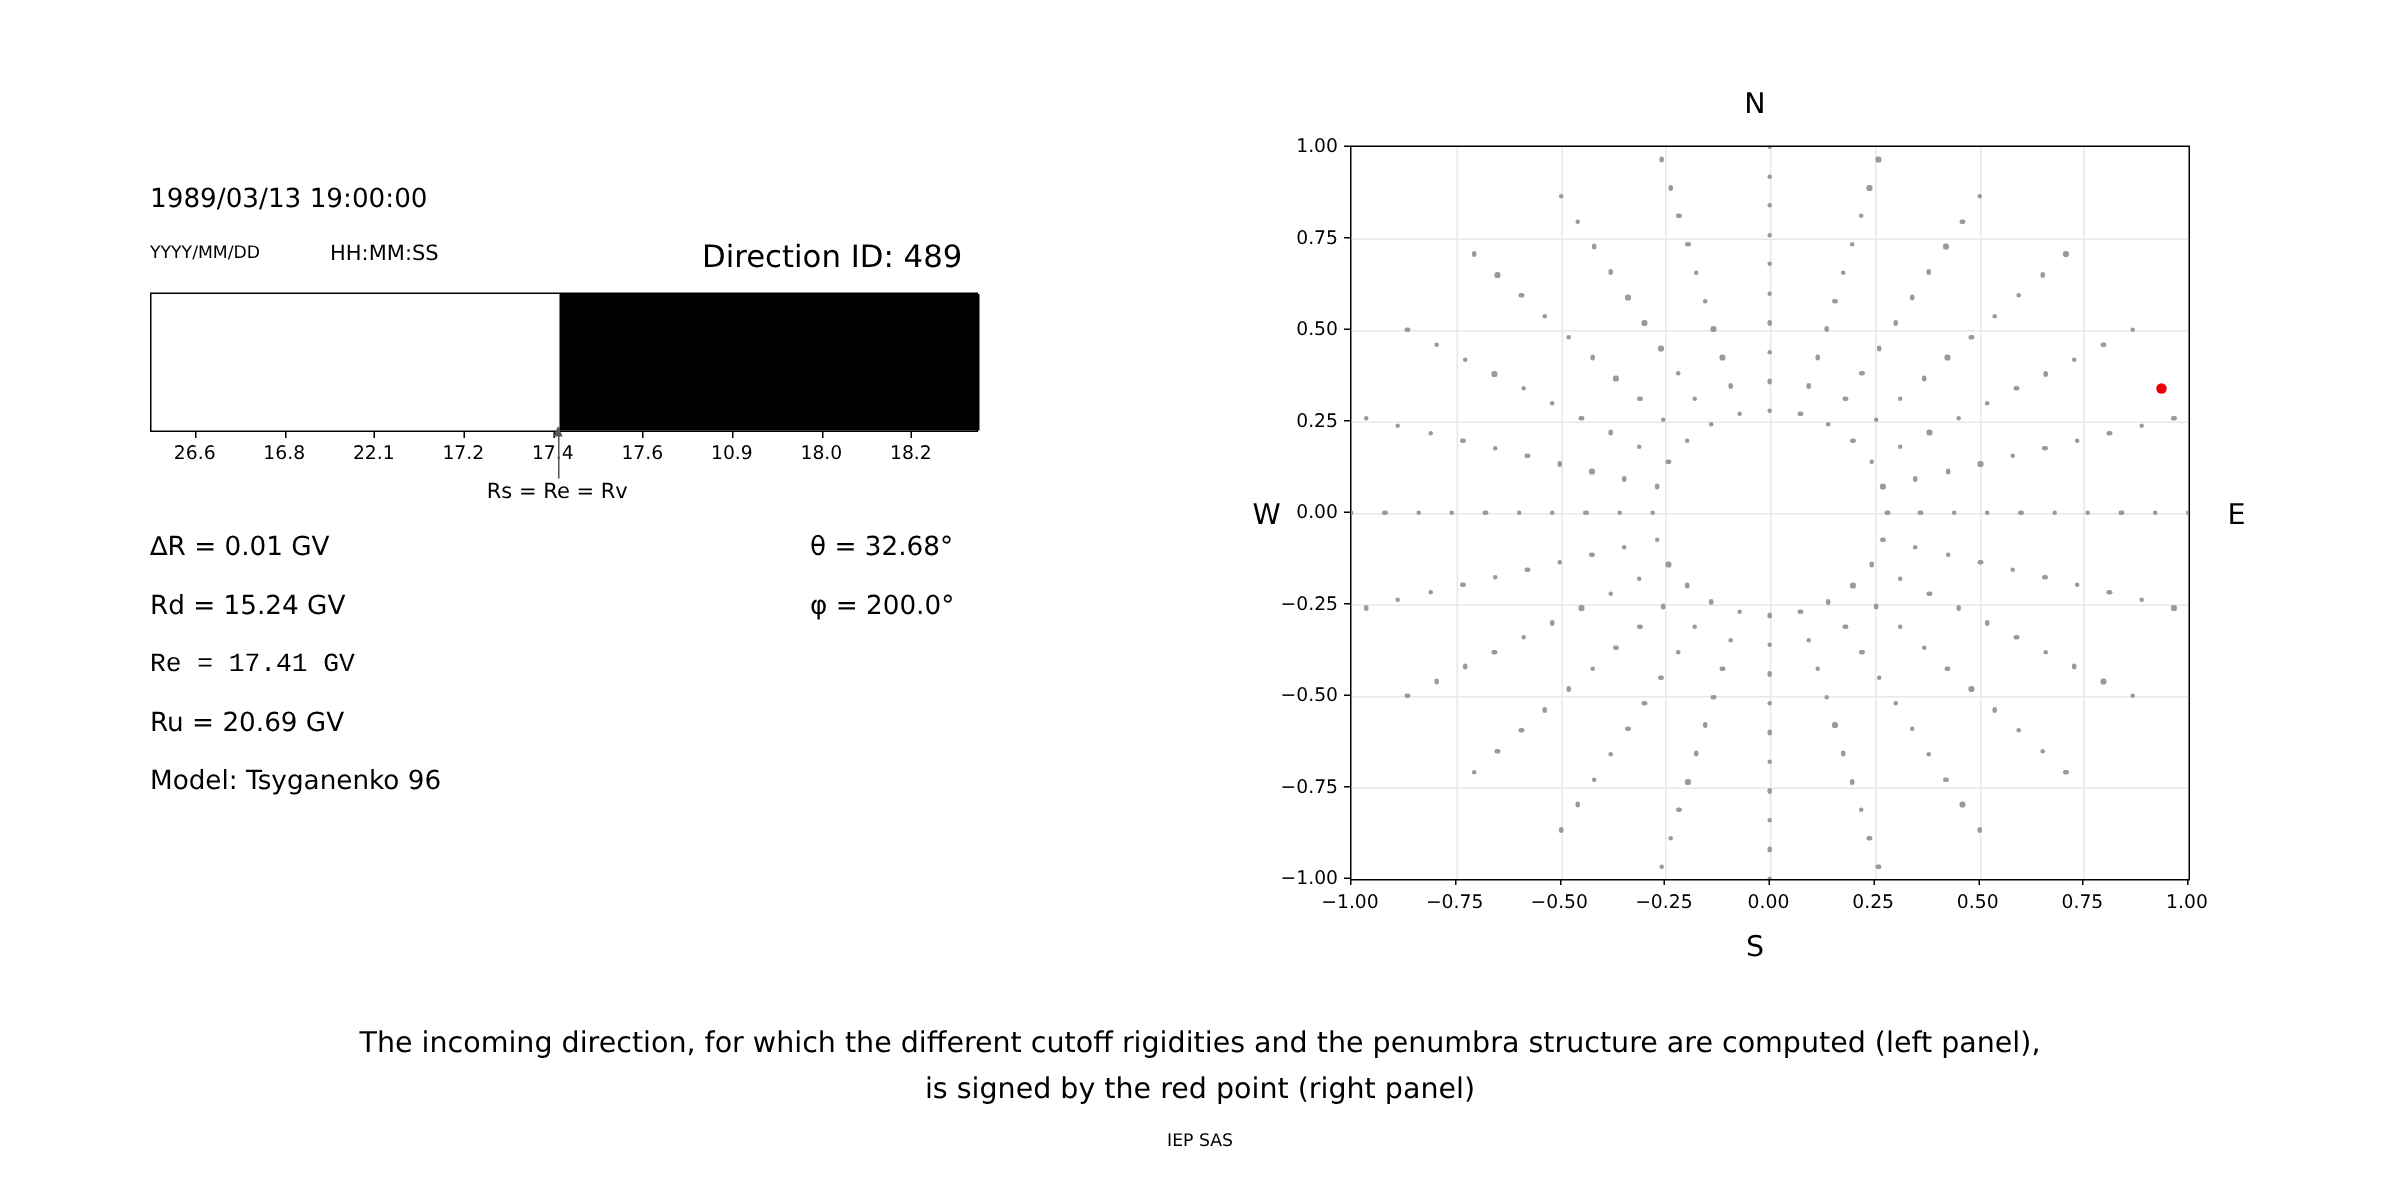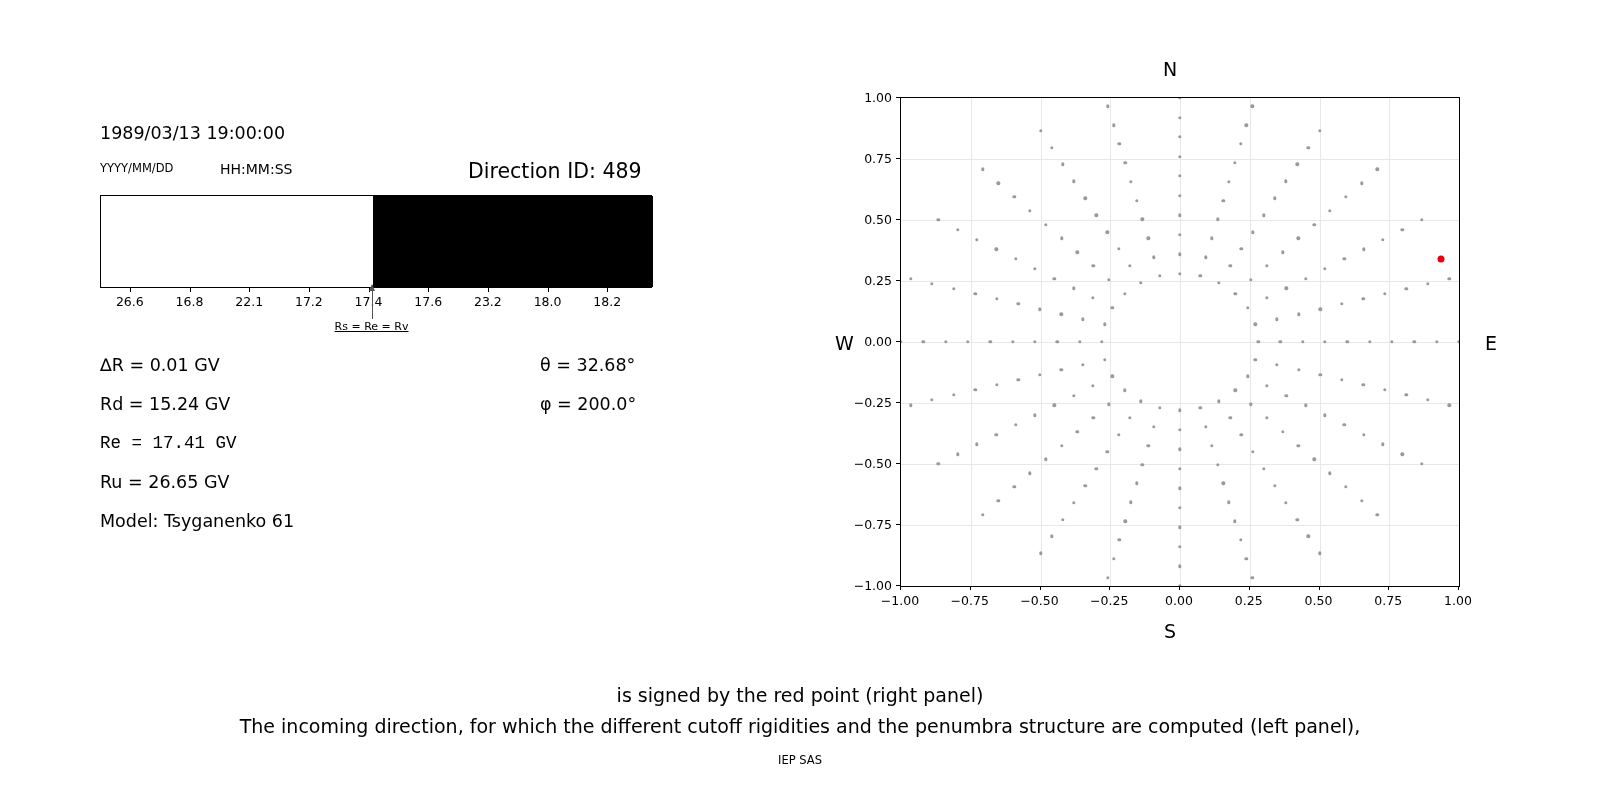--- a/index.html
+++ b/index.html
@@ -120,25 +120,24 @@
     position: absolute;
     left: -3px;
     top: -1px;
     border-left: 3.5px solid transparent;
     border-right: 3.5px solid transparent;
     border-bottom: 7px solid #555;
   }
   #rs-label {
     position: absolute;
     top: 35px;
-    font-size: 11px;
+    font-size: 14px;
     transform: translateX(-50%);
     white-space: nowrap;
     color: #000;
-    text-decoration: underline;
   }
 
   .val-left {
     position: absolute;
     left: 100px;
     font-size: 17.5px;
     white-space: nowrap;
   }
   .val-right {
     position: absolute;
@@ -278,37 +277,37 @@
       <div class="tick-label" style="left: 89.5135px;">16.8</div>
       <div class="tick" style="left: 149.189px;"></div>
       <div class="tick-label" style="left: 149.189px;">22.1</div>
       <div class="tick" style="left: 208.865px;"></div>
       <div class="tick-label" style="left: 208.865px;">17.2</div>
       <div class="tick" style="left: 268.541px;"></div>
       <div class="tick-label" style="left: 268.541px;">17.4</div>
       <div class="tick" style="left: 328.216px;"></div>
       <div class="tick-label" style="left: 328.216px;">17.6</div>
       <div class="tick" style="left: 387.892px;"></div>
-      <div class="tick-label" style="left: 387.892px;">23.2</div>
+      <div class="tick-label" style="left: 387.892px;">10.9</div>
       <div class="tick" style="left: 447.568px;"></div>
       <div class="tick-label" style="left: 447.568px;">18.0</div>
       <div class="tick" style="left: 507.243px;"></div>
       <div class="tick-label" style="left: 507.243px;">18.2</div>
     </div>
 
   <div id="rs-marker">
     <div id="rs-arrow" style="left: 271.524px;"></div>
     <div id="rs-label" style="left: 271.524px;">Rs = Re = Rv</div>
   </div>
 
   <div class="val-left row0">∆R = 0.01 GV</div>
   <div class="val-left row1">Rd = 15.24 GV</div>
   <div class="val-left row2">Re = 17.41 GV</div>
-  <div class="val-left row3">Ru = 26.65 GV</div>
-  <div class="val-left row4">Model: Tsyganenko 61</div>
+  <div class="val-left row3">Ru = 20.69 GV</div>
+  <div class="val-left row4">Model: Tsyganenko 96</div>
 
   <div class="val-right row0">θ = 32.68°</div>
   <div class="val-right row1">φ = 200.0°</div>
 </div>
 
 <div id="sky-panel">
   <div class="compass" id="compass-n">N</div>
   <div class="compass" id="compass-s">S</div>
   <div class="compass" id="compass-w">W</div>
   <div class="compass" id="compass-e">E</div>
@@ -601,16 +600,16 @@
     <div class="xtick-label" style="left: 428.75px; top: 543px;">0.25</div>
     <div class="xtick-mark" style="left: 498.5px; top: 536px;"></div>
     <div class="xtick-label" style="left: 498.5px; top: 543px;">0.50</div>
     <div class="xtick-mark" style="left: 568.25px; top: 536px;"></div>
     <div class="xtick-label" style="left: 568.25px; top: 543px;">0.75</div>
     <div class="xtick-mark" style="left: 638px; top: 536px;"></div>
     <div class="xtick-label" style="left: 638px; top: 543px;">1.00</div>
   </div>
 
 <div id="caption">
+  <div>The incoming direction, for which the different cutoff rigidities and the penumbra structure are computed (left panel),</div>
   <div>is signed by the red point (right panel)</div>
-  <div>The incoming direction, for which the different cutoff rigidities and the penumbra structure are computed (left panel),</div>
 </div>
 <div id="credit">IEP SAS</div>
 
 </body></html>

